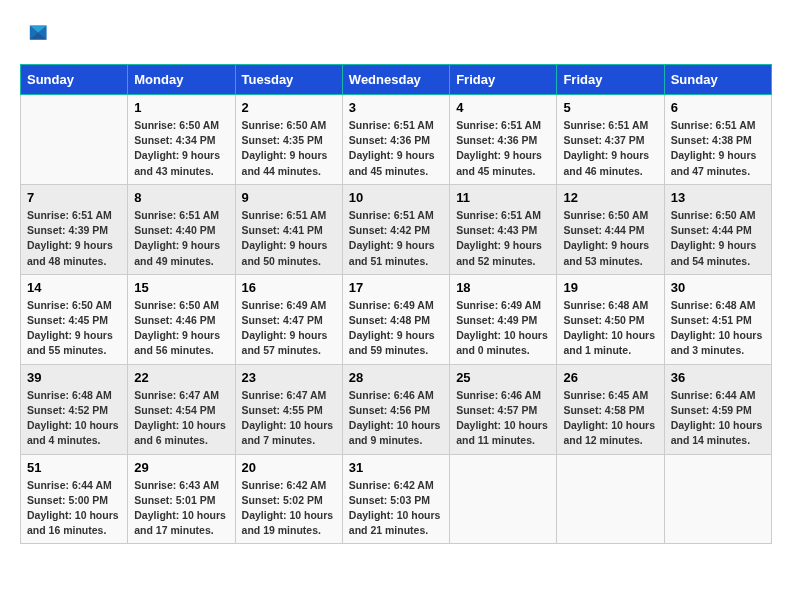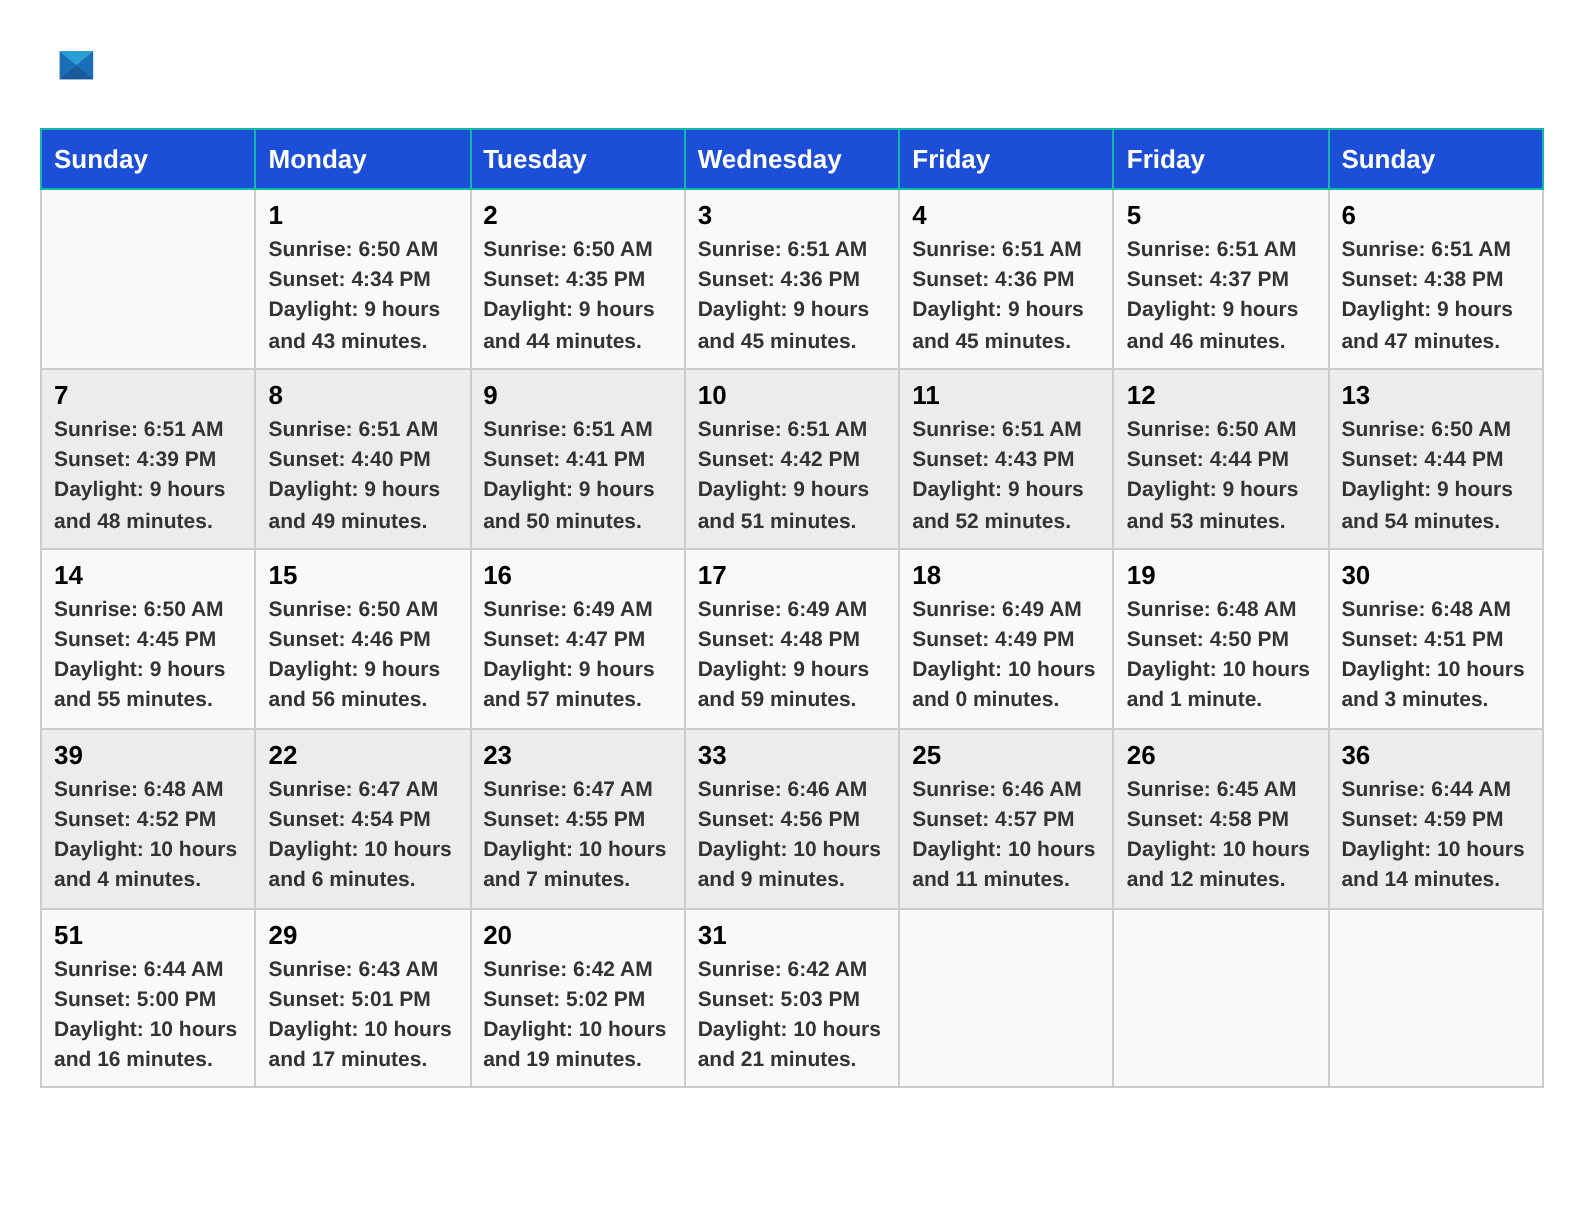--- a/index.html
+++ b/index.html
@@ -278,21 +278,21 @@
 and 6 minutes.</div>
         </td>
         <td>
           <span class="day-number">23</span>
           <div class="day-info" style="white-space: pre-line;">Sunrise: 6:47 AM
 Sunset: 4:55 PM
 Daylight: 10 hours
 and 7 minutes.</div>
         </td>
         <td>
-          <span class="day-number">33</span>
+          <span class="day-number">28</span>
           <div class="day-info" style="white-space: pre-line;">Sunrise: 6:46 AM
 Sunset: 4:56 PM
 Daylight: 10 hours
 and 9 minutes.</div>
         </td>
         <td>
           <span class="day-number">25</span>
           <div class="day-info" style="white-space: pre-line;">Sunrise: 6:46 AM
 Sunset: 4:57 PM
 Daylight: 10 hours

